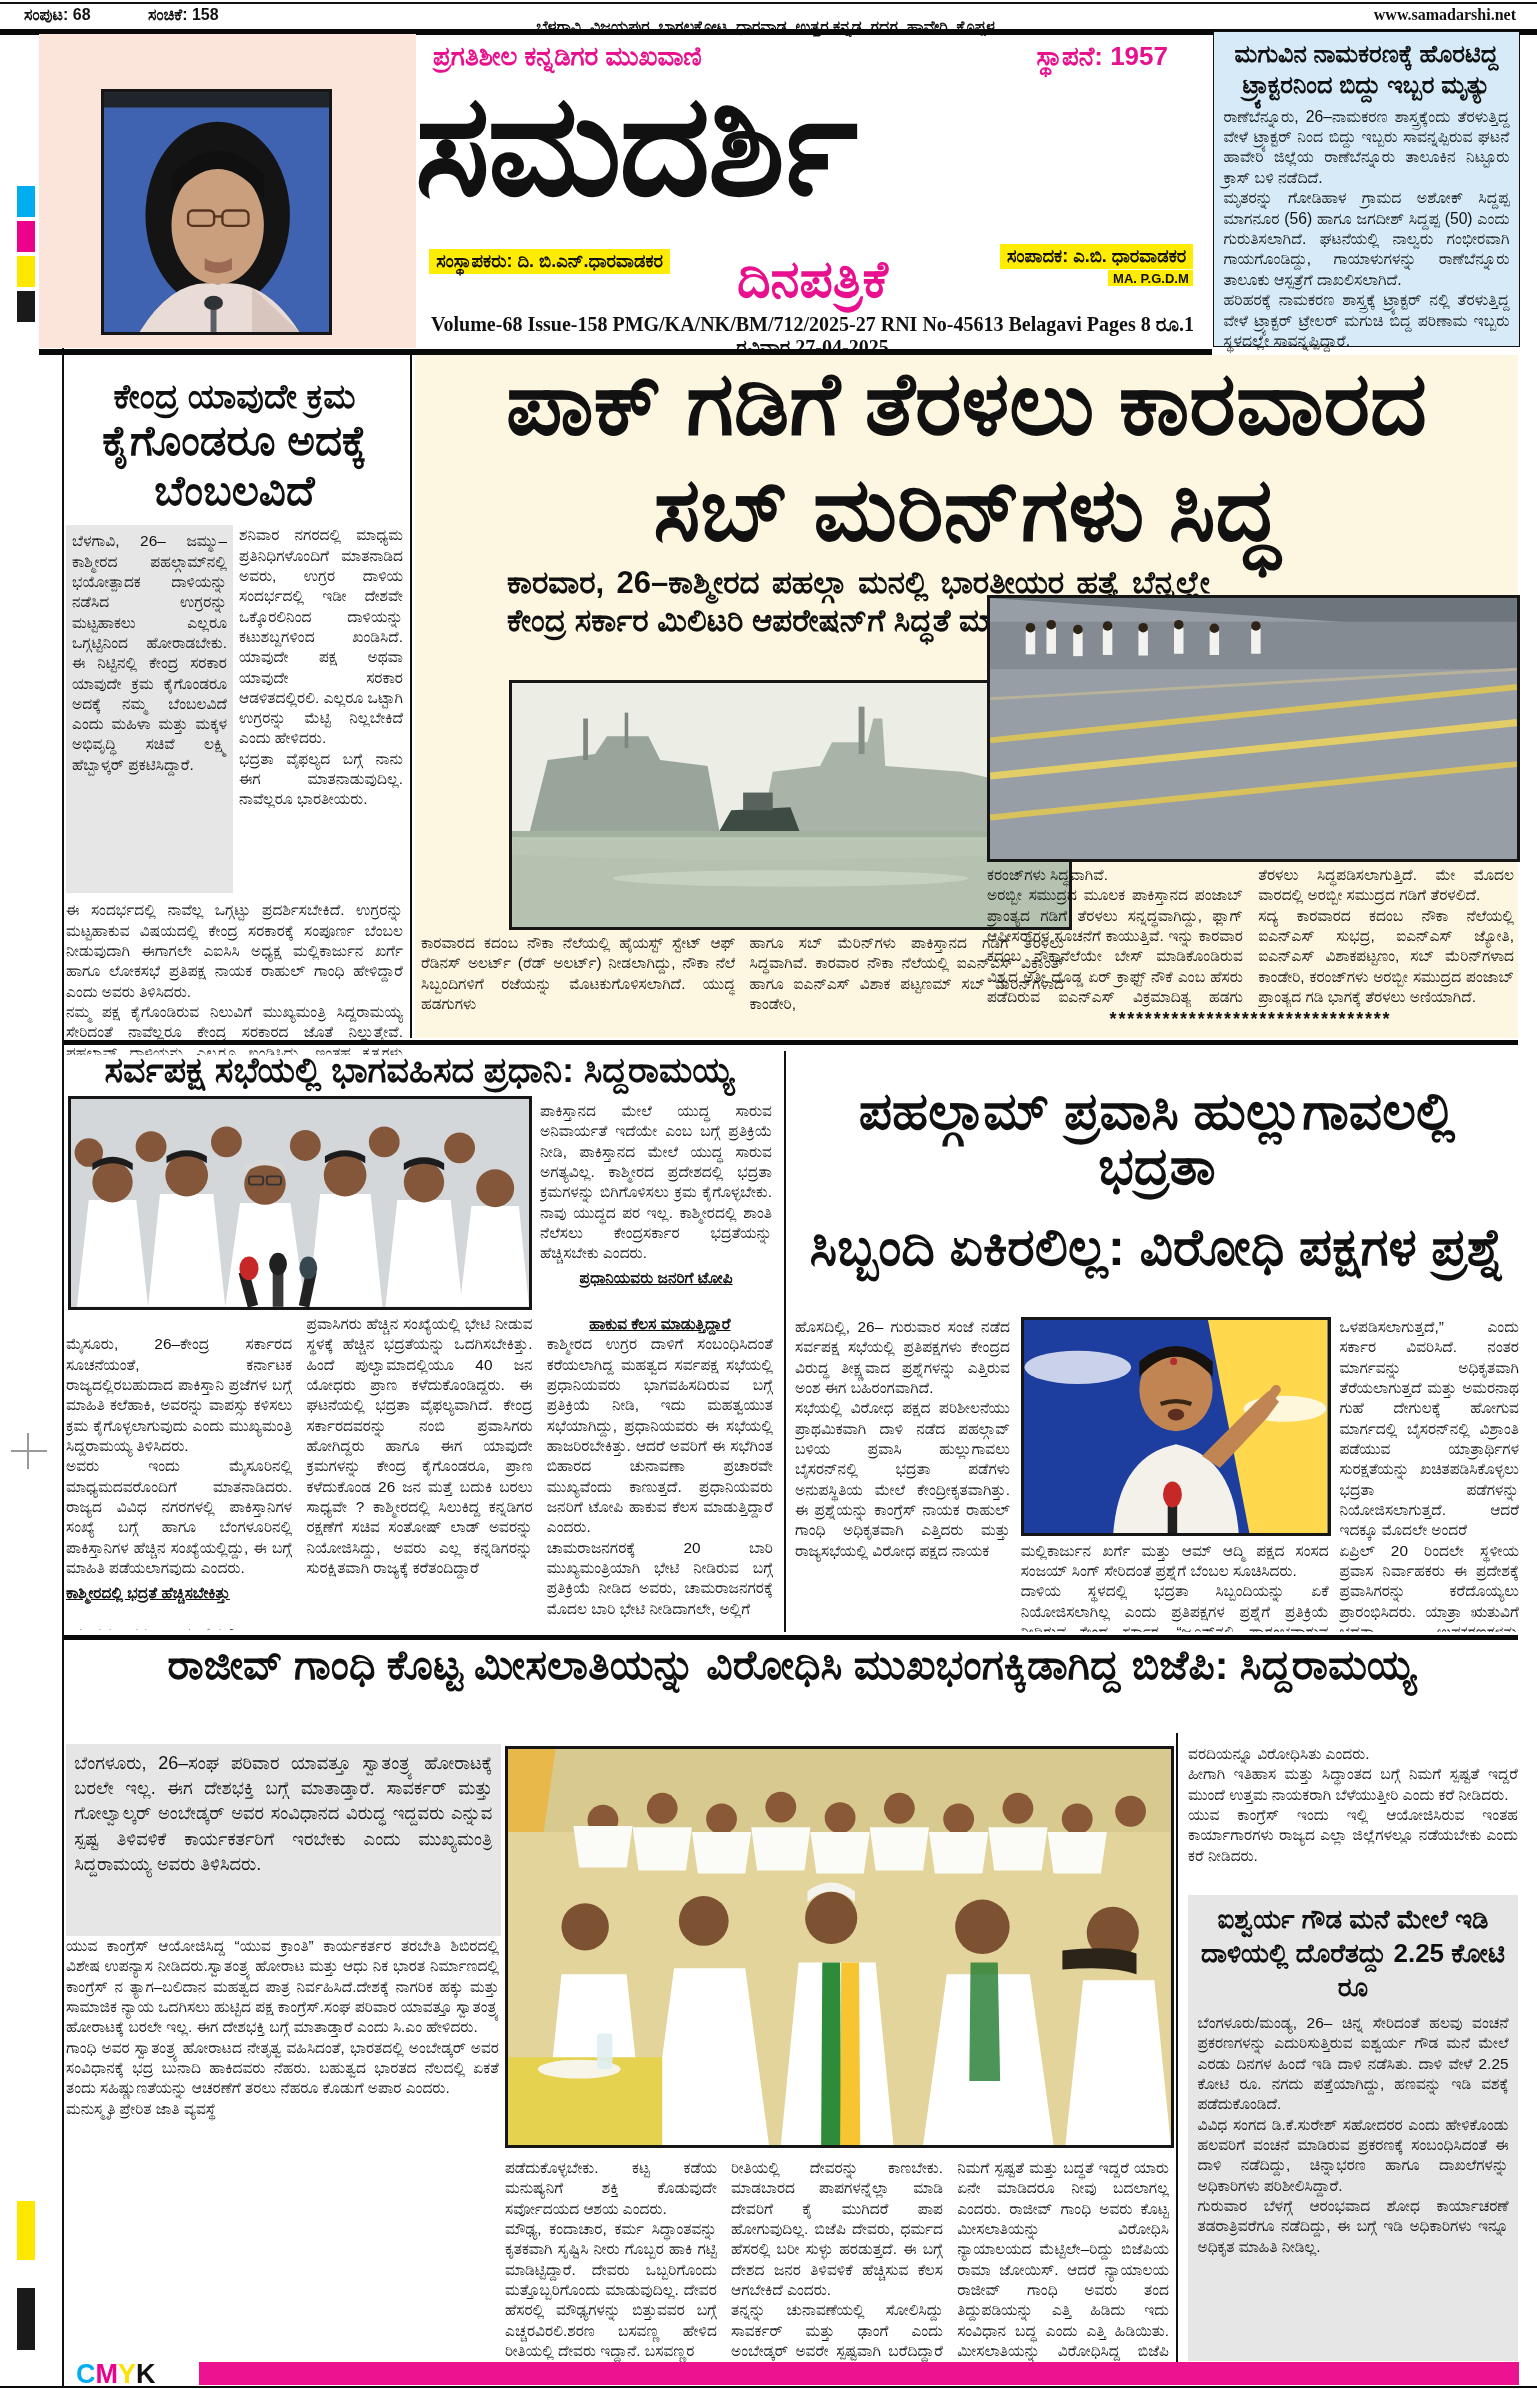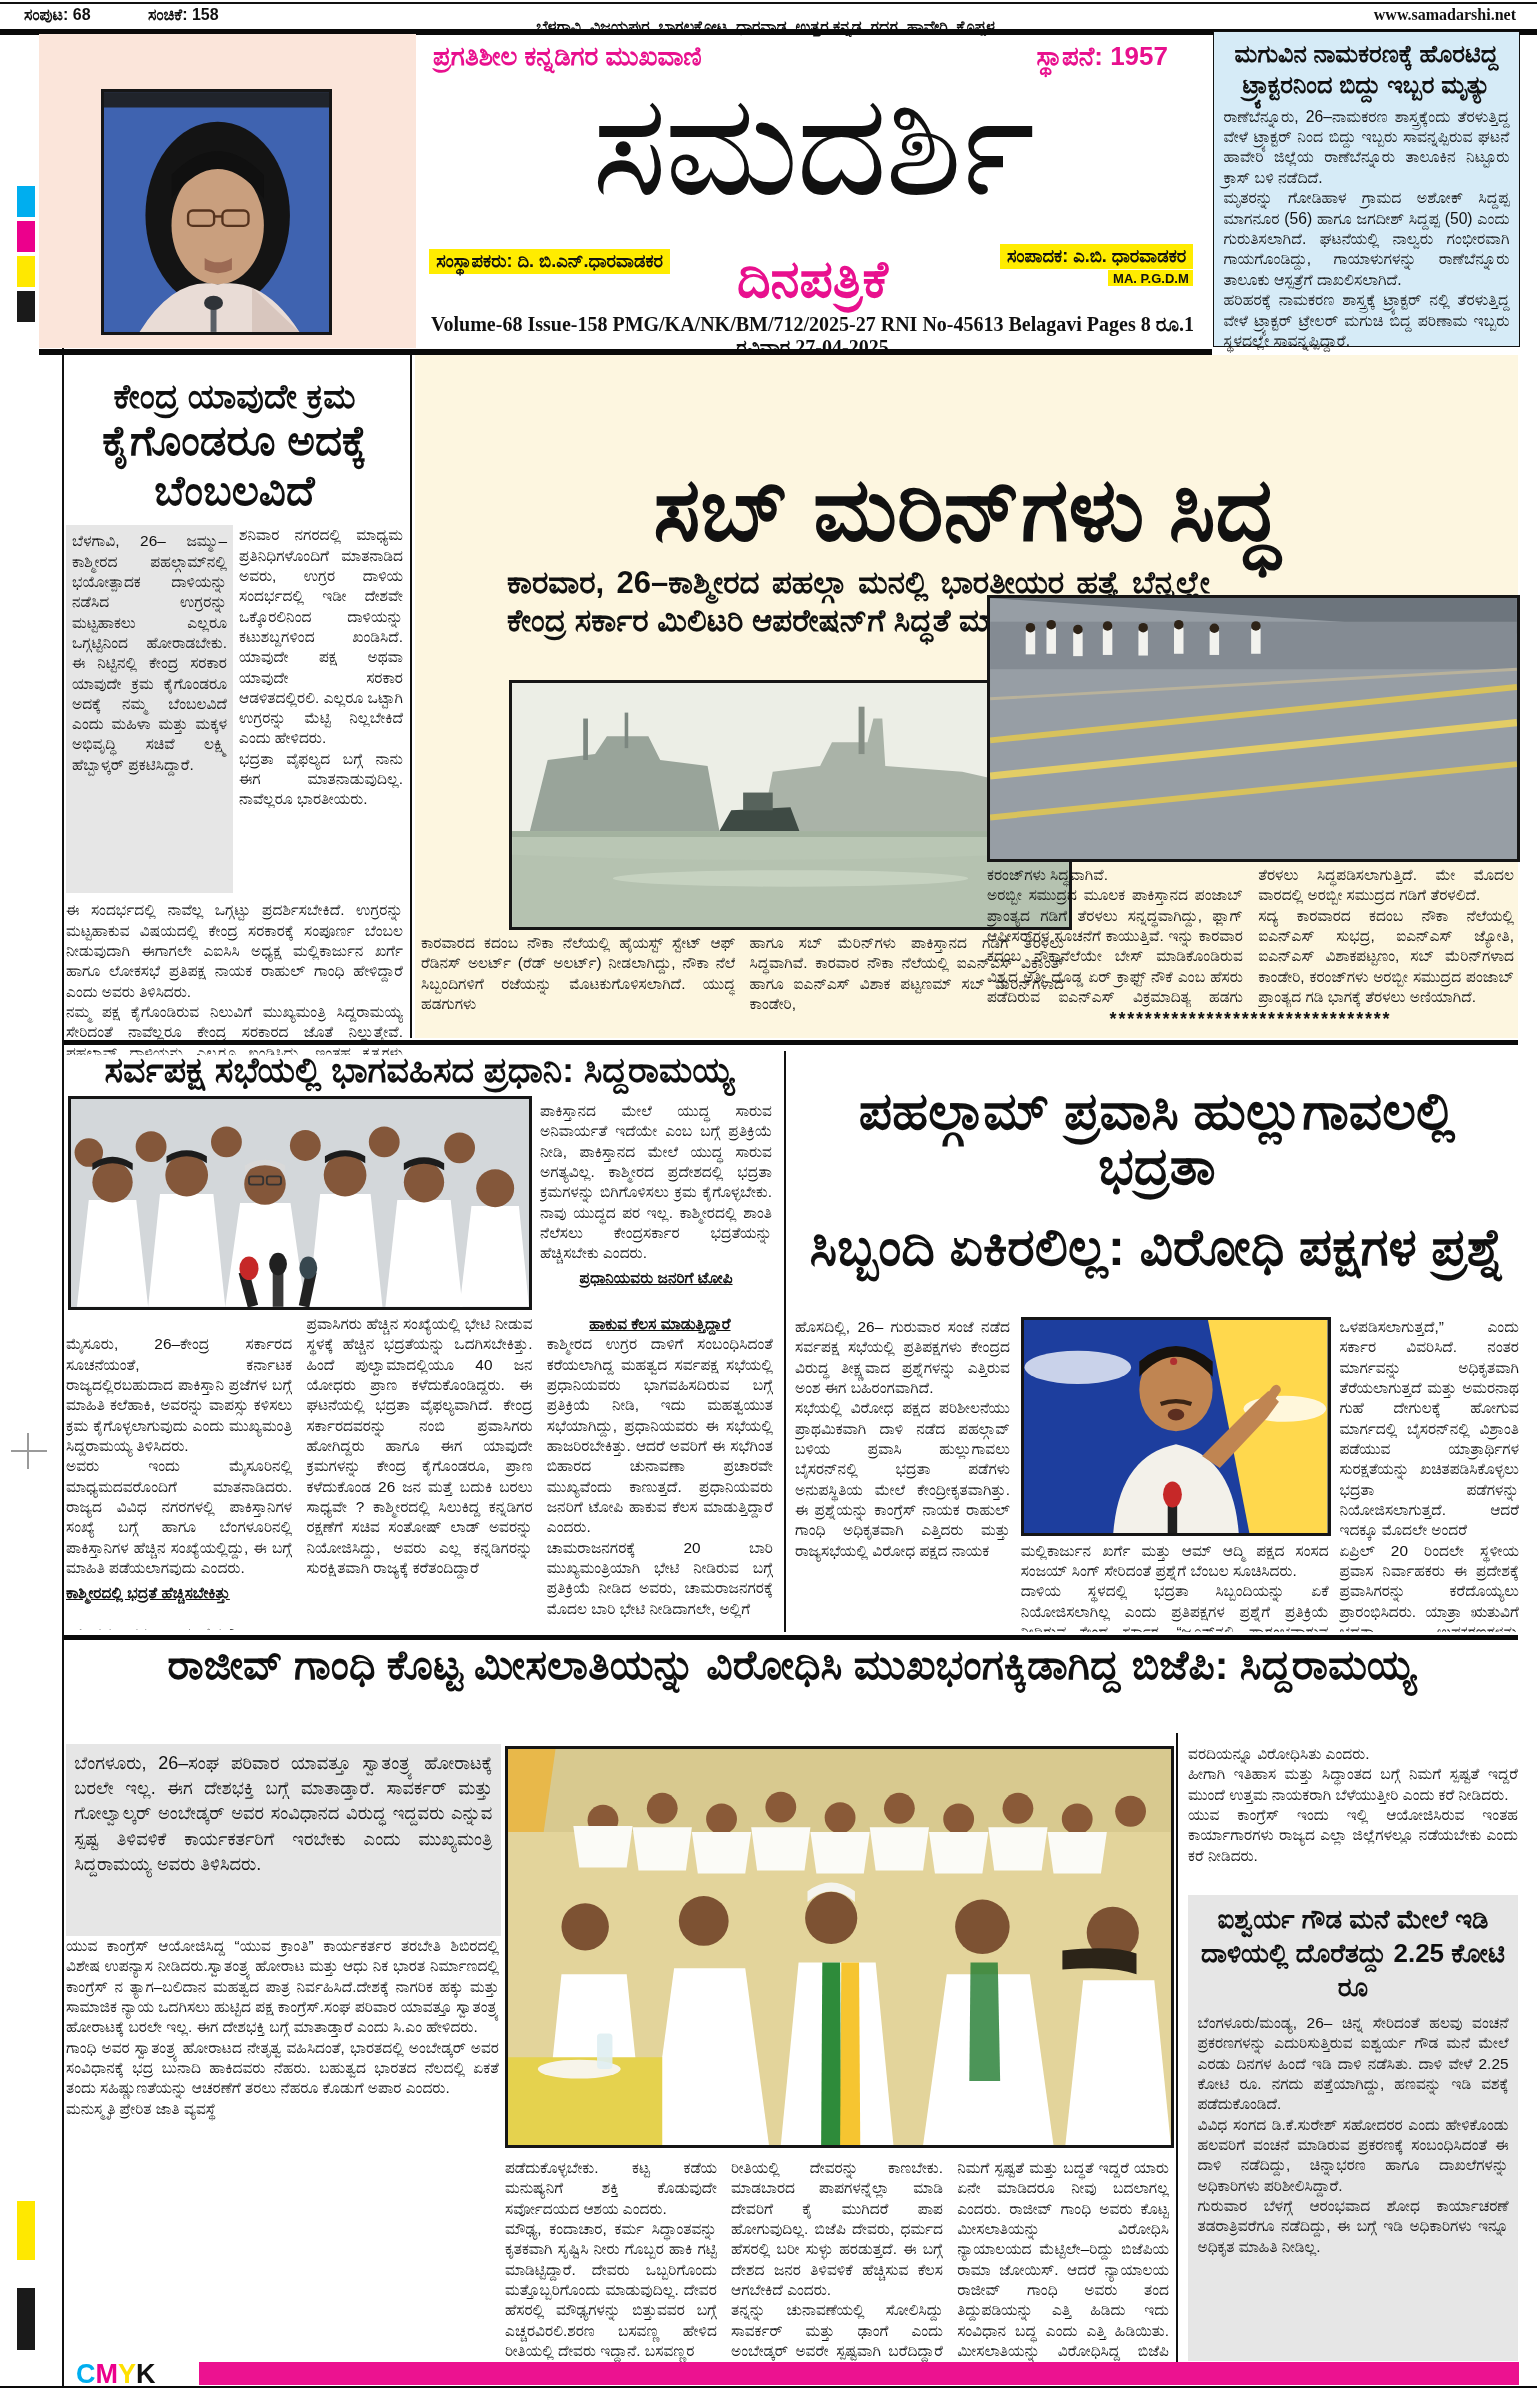--- a/index.html
+++ b/index.html
@@ -12,21 +12,21 @@
   .b{font-weight:bold;}
   .hidden-of{overflow:hidden;}
   
   .topstrip{top:6px;left:0;width:1537px;height:22.5px;font-size:16px;font-weight:bold;}
   .topline{top:1.8px;left:0;width:1537px;height:1.8px;background:#111;}
   
   .peach{left:39px;top:34px;width:377px;height:314px;background:#fbe5da;}
   .photo-frame{border:3px solid #161616;background:#3a60ae;overflow:hidden;}
   .mastcenter{left:415px;top:34px;width:795px;height:314px;}
   .slogan{color:#e8108e;font-size:26px;font-weight:bold;}
-  .title{font-size:141px;line-height:1.06;font-weight:400;letter-spacing:-2.4px;text-align:center;
+  .title{font-size:141px;line-height:1.06;font-weight:700;letter-spacing:-2.4px;
          font-family:"DejaVu Sans","Liberation Sans",sans-serif;}
   .ybadge{background:#ffec00;padding:1.8px 7.1px;font-weight:bold;font-size:18px;display:inline-block;}
   .daily{color:#e8108e;font-size:52px;font-weight:900;}
   .volline{font-family:"Liberation Serif","DejaVu Serif",serif;font-weight:bold;font-size:20px;text-align:center;}
   .bluebox{left:1213px;top:31px;width:307px;height:316px;background:#d6ebf7;border:1.8px solid #111;box-sizing:border-box;padding:7.1px 9.5px;}
   .bb-h{font-size:24px;line-height:1.28;font-weight:bold;text-align:center;}
   .bb-b{font-size:15.7px;line-height:1.30;margin-top:6px;}
   
   .cream{background:#fdf6e0;}
   .headline{font-weight:900;}
@@ -110,20 +110,21 @@
       <div class="graybox body-t just kn" style="width:155px;padding:6px;flex:none;height:356px;overflow:hidden;">ಬೆಳಗಾವಿ, 26– ಜಮ್ಮು–ಕಾಶ್ಮೀರದ ಪಹಲ್ಗಾಮ್‌ನಲ್ಲಿ ಭಯೋತ್ಪಾದಕ ದಾಳಿಯನ್ನು ನಡೆಸಿದ ಉಗ್ರರನ್ನು ಮಟ್ಟಹಾಕಲು ಎಲ್ಲರೂ ಒಗ್ಗಟ್ಟಿನಿಂದ ಹೋರಾಡಬೇಕು. ಈ ನಿಟ್ಟಿನಲ್ಲಿ ಕೇಂದ್ರ ಸರಕಾರ ಯಾವುದೇ ಕ್ರಮ ಕೈಗೊಂಡರೂ ಅದಕ್ಕೆ ನಮ್ಮ ಬೆಂಬಲವಿದೆ ಎಂದು ಮಹಿಳಾ ಮತ್ತು ಮಕ್ಕಳ ಅಭಿವೃದ್ಧಿ ಸಚಿವೆ ಲಕ್ಷ್ಮಿ ಹೆಬ್ಬಾಳ್ಕರ್ ಪ್ರಕಟಿಸಿದ್ದಾರೆ.</div>
       <div class="body-t just kn" style="flex:1;height:368px;overflow:hidden;">ಶನಿವಾರ ನಗರದಲ್ಲಿ ಮಾಧ್ಯಮ ಪ್ರತಿನಿಧಿಗಳೊಂದಿಗೆ ಮಾತನಾಡಿದ ಅವರು, ಉಗ್ರರ ದಾಳಿಯ ಸಂದರ್ಭದಲ್ಲಿ ಇಡೀ ದೇಶವೇ ಒಕ್ಕೊರಲಿನಿಂದ ದಾಳಿಯನ್ನು ಕಟುಶಬ್ದಗಳಿಂದ ಖಂಡಿಸಿದೆ. ಯಾವುದೇ ಪಕ್ಷ ಅಥವಾ ಯಾವುದೇ ಸರಕಾರ ಆಡಳಿತದಲ್ಲಿರಲಿ. ಎಲ್ಲರೂ ಒಟ್ಟಾಗಿ ಉಗ್ರರನ್ನು ಮೆಟ್ಟಿ ನಿಲ್ಲಬೇಕಿದೆ ಎಂದು ಹೇಳಿದರು.
 ಭದ್ರತಾ ವೈಫಲ್ಯದ ಬಗ್ಗೆ ನಾನು ಈಗ ಮಾತನಾಡುವುದಿಲ್ಲ. ನಾವೆಲ್ಲರೂ ಭಾರತೀಯರು.</div>
     </div>
     <div class="body-t just kn" style="margin-top:7.1px;">ಈ ಸಂದರ್ಭದಲ್ಲಿ ನಾವೆಲ್ಲ ಒಗ್ಗಟ್ಟು ಪ್ರದರ್ಶಿಸಬೇಕಿದೆ. ಉಗ್ರರನ್ನು ಮಟ್ಟಹಾಕುವ ವಿಷಯದಲ್ಲಿ ಕೇಂದ್ರ ಸರಕಾರಕ್ಕೆ ಸಂಪೂರ್ಣ ಬೆಂಬಲ ನೀಡುವುದಾಗಿ ಈಗಾಗಲೇ ಎಐಸಿಸಿ ಅಧ್ಯಕ್ಷ ಮಲ್ಲಿಕಾರ್ಜುನ ಖರ್ಗೆ ಹಾಗೂ ಲೋಕಸಭೆ ಪ್ರತಿಪಕ್ಷ ನಾಯಕ ರಾಹುಲ್ ಗಾಂಧಿ ಹೇಳಿದ್ದಾರೆ ಎಂದು ಅವರು ತಿಳಿಸಿದರು.
 ನಮ್ಮ ಪಕ್ಷ ಕೈಗೊಂಡಿರುವ ನಿಲುವಿಗೆ ಮುಖ್ಯಮಂತ್ರಿ ಸಿದ್ದರಾಮಯ್ಯ ಸೇರಿದಂತೆ ನಾವೆಲ್ಲರೂ ಕೇಂದ್ರ ಸರಕಾರದ ಜೊತೆ ನಿಲ್ಲುತ್ತೇವೆ. ಪಹಲ್ಗಾವ್ ದಾಳಿಯನ್ನು ಎಲ್ಲರೂ ಖಂಡಿಸಿದ್ದು, ಇಂತಹ ಕೃತ್ಯಗಳು ಸಂಭವಿಸಬಾರದು. ಹೀಗಾಗಿ ಉಗ್ರರನ್ನು ಮಟ್ಟ ಹಾಕುವುದೇ ನಮ್ಮೆಲ್ಲರ ಉದ್ದೇಶ ಎಂದು ಲಕ್ಷ್ಮಿ ಹೆಬ್ಬಾಳ್ಕರ್ ಹೇಳಿದರು.
 ಮಹಿಳಾ ಮತ್ತು ಮಕ್ಕಳ ಅಭಿವೃದ್ಧಿ ಇಲಾಖೆಯಲ್ಲಿ ನೌಕರಿ ಕೊಡಿಸುವುದಾಗಿ ನಂಬಿಸಿ ಅಮಾಯಕರಿಗೆ ವಂಚಿಸುತ್ತಿರುವವರ ಬಗ್ಗೆ ನನ್ನ ಗಮನಕ್ಕೆ ಬಂದ ಹಿನ್ನೆಲೆಯಲ್ಲಿ ಖುದ್ದು ನಾನೇ ದೂರು ನೀಡಿರ್ದೇನೆ ಎಂದ ಅವರು, ಇಲಾಖೆಯಲ್ಲಿ ಇಂತಹ ಘಟನೆಗಳನ್ನು ಯಾವುದೇ ಕಾರಣಕ್ಕೂ ಸಹಿಸುವುದಿಲ್ಲ ಎಂದು ಎಚ್ಚರಿಸಿದರು.</div>
   </div>
 
   <div class="abs cream" style="left:415px;top:355px;width:1103px;height:683px;">
+    <div class="headline kn" style="position:absolute;top:4.7px;left:0;width:1103px;text-align:center;font-size:88px;line-height:1.0;">ಪಾಕ್ ಗಡಿಗೆ ತೆರಳಲು ಕಾರವಾರದ</div>
     <div class="headline kn" style="position:absolute;top:111px;left:0;width:1103px;text-align:center;font-size:88px;line-height:1.0;">ಸಬ್ ಮರಿನ್‌ಗಳು ಸಿದ್ಧ</div>
     <div class="kn just" style="position:absolute;top:209px;left:92px;width:703px;font-size:31px;font-weight:bold;line-height:1.22;">ಕಾರವಾರ, 26–ಕಾಶ್ಮೀರದ ಪಹಲ್ಗಾ ಮನಲ್ಲಿ ಭಾರತೀಯರ ಹತ್ಯೆ ಬೆನ್ನಲ್ಲೇ ಕೇಂದ್ರ ಸರ್ಕಾರ ಮಿಲಿಟರಿ ಆಪರೇಷನ್‌ಗೆ ಸಿದ್ಧತೆ ಮಾಡಿಕೊಂಡಿದೆ.</div>
 
     <div class="abs photo-frame" style="left:94px;top:325px;width:557px;height:244px;background:#e8eae2;">
       <svg viewBox="0 0 940 412" width="557" height="244">
         <rect width="940" height="412" fill="#eceee6"></rect>
         <rect y="250" width="940" height="162" fill="#b9c6b4"></rect>
         <rect y="250" width="940" height="10" fill="#a3b29f"></rect>
         <polygon points="30,250 60,130 140,120 160,90 230,90 250,130 330,140 350,250" fill="#99a49a"></polygon>
         <rect x="120" y="60" width="8" height="70" fill="#7c8780"></rect>

